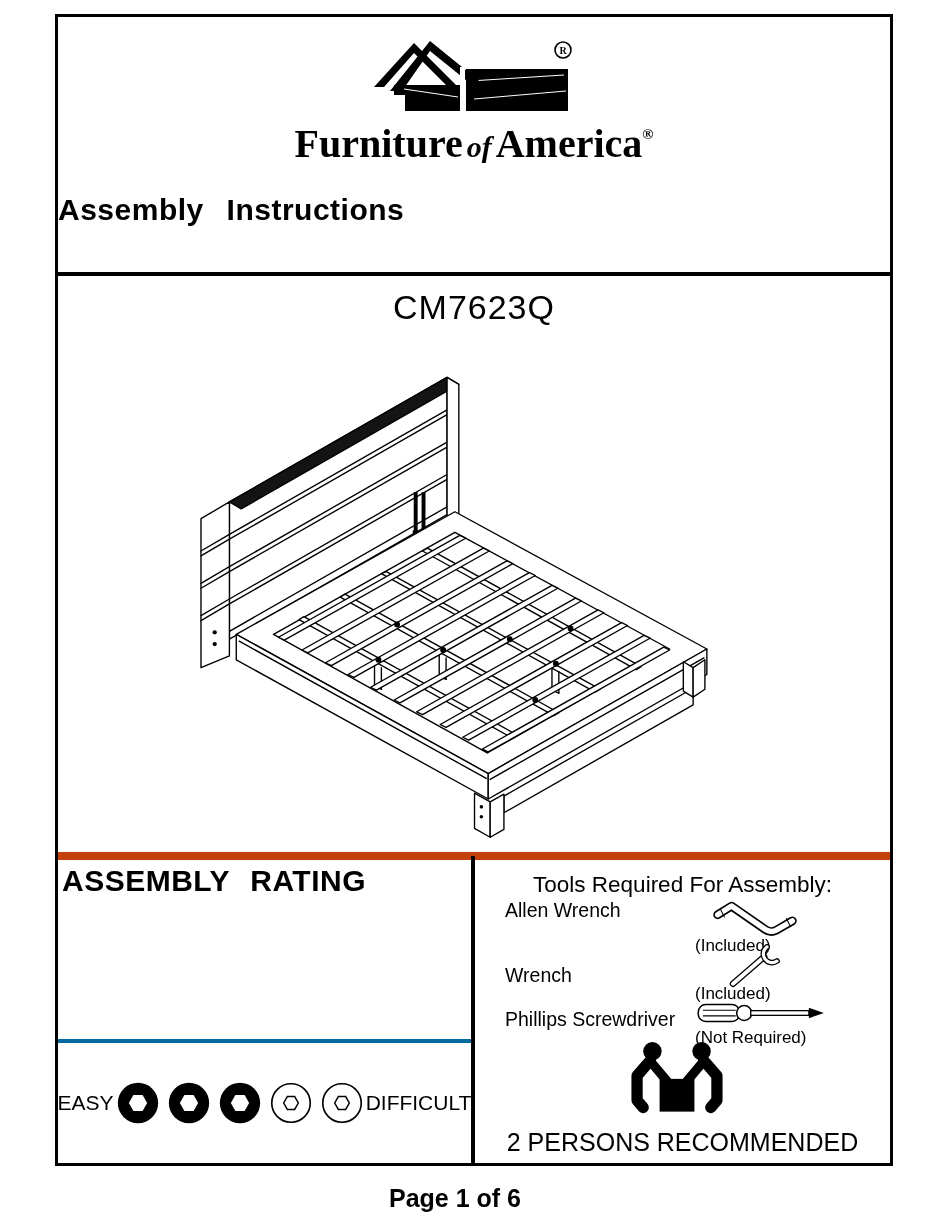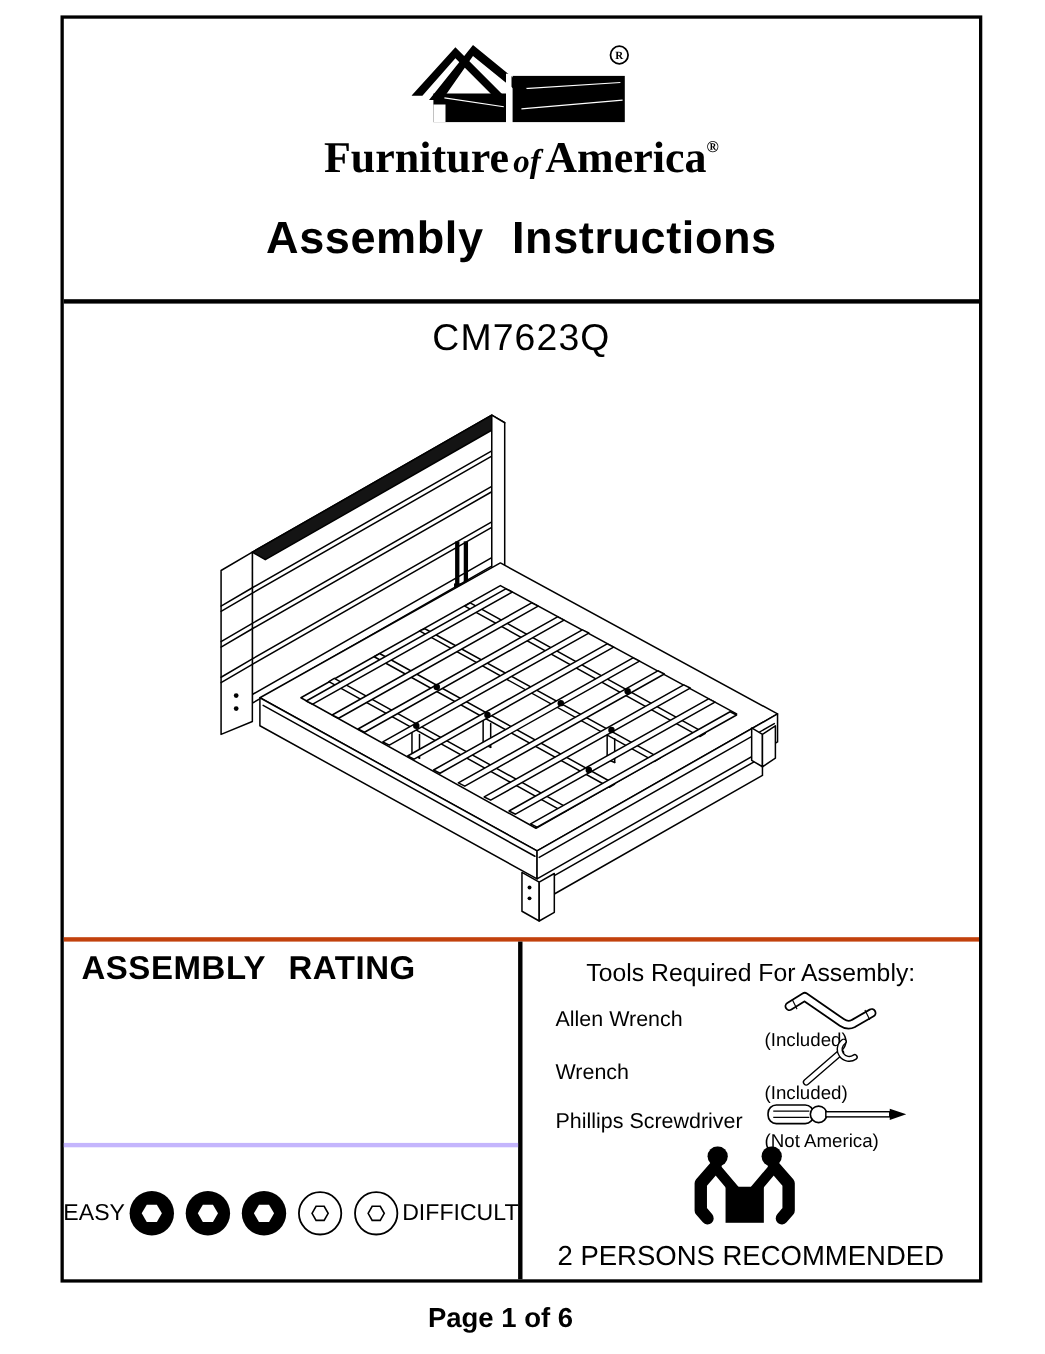--- a/index.html
+++ b/index.html
@@ -6,30 +6,30 @@
   .page{position:relative;width:950px;height:1231px;background:#fff;overflow:hidden;
         font-family:"Liberation Sans",sans-serif;color:#000;}
   .frame{position:absolute;left:55px;top:14px;width:832px;height:1146px;border:3px solid #000;}
   
   .sec-header{position:absolute;left:0;top:0;width:100%;height:255px;border-bottom:4px solid #000;}
   .logo-art{position:absolute;top:22px;left:50%;transform:translateX(-50%);}
   .wordmark{position:absolute;top:90px;width:100%;text-align:center;
             font-family:"Liberation Serif",serif;font-weight:bold;font-size:40px;line-height:54px;}
   .wordmark .of{font-weight:bold;font-style:italic;font-size:30px;padding:0 4px;margin-top:36px;}
   .wordmark sup{font-size:15px;vertical-align:18px;}
-  .doc-title{position:absolute;top:176px;width:100%;text-align:center;
-             font-size:41px;font-weight:bold;word-spacing:14px;letter-spacing:.5px;}
-  
-  .sec-model{position:absolute;left:0;top:259px;width:100%;height:576px;border-bottom:4px solid #c2410c;}
+  .doc-title{position:absolute;top:176px;width:100%;text-align:left;
+             font-size:30px;font-weight:bold;word-spacing:14px;letter-spacing:.5px;}
+  
+  .sec-model{position:absolute;left:0;top:259px;width:100%;height:576px;border-bottom:8px solid #c2410c;}
   .model-number{position:absolute;top:12px;width:100%;text-align:center;font-size:34px;letter-spacing:1px;}
   .bed-wrap{position:absolute;left:92px;top:74px;width:600px;height:500px;}
   
   .sec-bottom{position:absolute;left:0;top:839px;width:100%;height:307px;display:flex;}
   .col-left{width:413px;border-right:4px solid #000;display:flex;flex-direction:column;}
-  .cell-rating{height:175px;border-bottom:4px solid #c4b5fd;padding:8px 12px 0 16px;box-sizing:content-box;}
+  .cell-rating{height:175px;border-bottom:4px solid #0369a1;padding:8px 12px 0 4px;box-sizing:content-box;}
   .rating-heading{font-size:30px;font-weight:bold;word-spacing:12px;letter-spacing:.5px;}
   .rating-desc{font-size:19.5px;line-height:23px;margin-top:3px;}
   .cell-dots{flex:1;display:flex;align-items:center;justify-content:center;gap:2px;}
   .scale-label{font-size:21px;}
   .dot{width:44px;height:44px;display:block;}
   .col-right{flex:1;position:relative;}
   .tools-title{position:absolute;top:16px;width:100%;text-align:center;font-size:22.5px;}
   .tool-label{position:absolute;left:30px;font-size:19.5px;}
   .tool-icon{position:absolute;left:220px;width:120px;display:flex;justify-content:center;}
   .tool-status{position:absolute;left:220px;width:120px;text-align:left;font-size:17px;}
@@ -191,21 +191,21 @@
                 <polygon points="16,24 20,17 28,17 32,24 28,31 20,31" fill="#fff" stroke="#000" stroke-width="1.6"></polygon>
               </svg>
             </span>
           <span class="scale-label">DIFFICULT</span>
         </div>
       </div>
 
       <div class="col-right">
         <div class="tools-title">Tools Required For Assembly:</div>
 
-        <div class="tool-label" style="top:60px;">Allen Wrench</div>
+        <div class="tool-label" style="top:43px;">Allen Wrench</div>
         <div class="tool-icon" style="top:44px;">
           <svg width="100" height="40" viewBox="0 0 100 46">
             <path d="M7,17 L23,7 L62,34 Q68,38 74,35 L93,24" fill="none" stroke="#000" stroke-width="10" stroke-linecap="round" stroke-linejoin="round"></path>
             <path d="M7,17 L23,7 L62,34 Q68,38 74,35 L93,24" fill="none" stroke="#fff" stroke-width="6.2" stroke-linecap="round" stroke-linejoin="round"></path>
             <line x1="10" y1="10" x2="15" y2="20" stroke="#000" stroke-width="1.2"></line>
             <line x1="86" y1="21" x2="91" y2="31" stroke="#000" stroke-width="1.2"></line>
           </svg>
         </div>
         <div class="tool-status" style="top:80px;">(Included)</div>
 
@@ -224,21 +224,21 @@
         <div class="tool-icon" style="top:142px;width:150px;left:212px;">
           <svg width="140" height="30" viewBox="0 0 140 32">
             <rect x="2" y="7" width="44" height="18" rx="8" fill="#fff" stroke="#000" stroke-width="1.6"></rect>
             <line x1="7" y1="13" x2="42" y2="13" stroke="#000" stroke-width="1.2"></line>
             <line x1="7" y1="19" x2="42" y2="19" stroke="#000" stroke-width="1.2"></line>
             <circle cx="51" cy="16" r="8" fill="#fff" stroke="#000" stroke-width="1.6"></circle>
             <rect x="58" y="13.5" width="62" height="5" fill="#fff" stroke="#000" stroke-width="1.4"></rect>
             <polygon points="120,10.5 136,16 120,21.5" fill="#000"></polygon>
           </svg>
         </div>
-        <div class="tool-status" style="top:172px;">(Not America)</div>
+        <div class="tool-status" style="top:172px;">(Not Required)</div>
 
         <div class="persons-icon">
           <svg width="120" height="86" viewBox="0 0 110 84">
             <rect x="38" y="36" width="34" height="32" fill="#000"></rect>
             <circle cx="31" cy="9" r="9" fill="#000"></circle>
             <path d="M29,18 L16,33 L16,57 L22,64" fill="none" stroke="#000" stroke-width="11" stroke-linecap="round" stroke-linejoin="round"></path>
             <path d="M30,20 L46,39" fill="none" stroke="#000" stroke-width="9" stroke-linecap="round"></path>
             <circle cx="79" cy="9" r="9" fill="#000"></circle>
             <path d="M81,18 L94,33 L94,57 L88,64" fill="none" stroke="#000" stroke-width="11" stroke-linecap="round" stroke-linejoin="round"></path>
             <path d="M80,20 L64,39" fill="none" stroke="#000" stroke-width="9" stroke-linecap="round"></path>

